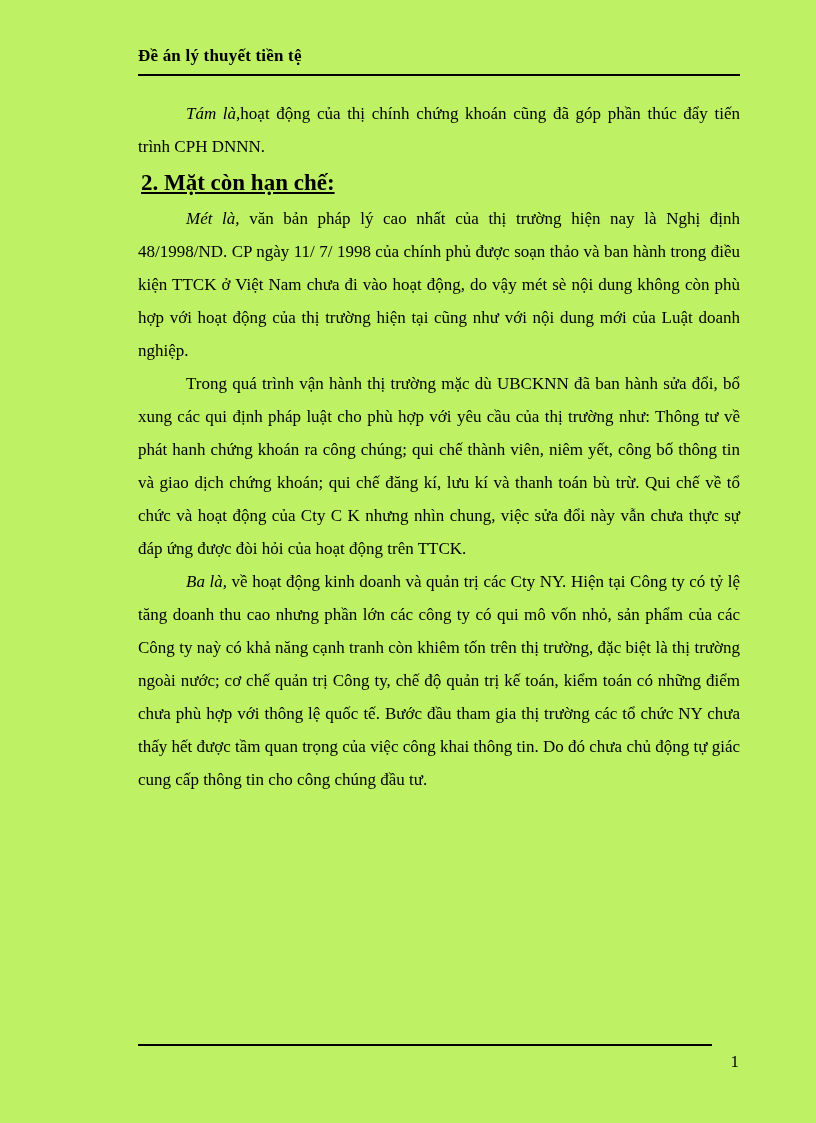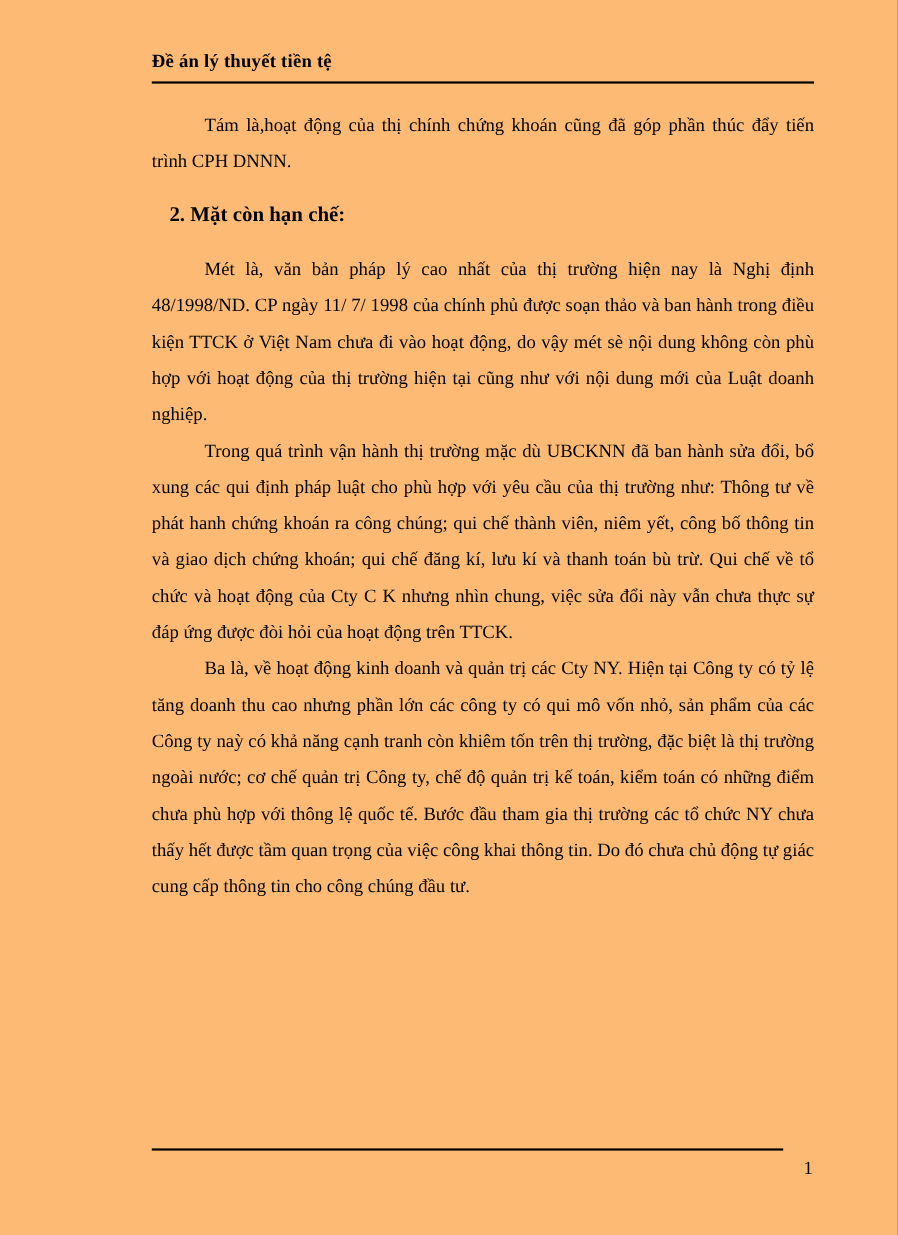--- a/index.html
+++ b/index.html
@@ -2,21 +2,21 @@
 <html><head>
 <meta charset="utf-8">
 <style>
   * { margin: 0; padding: 0; box-sizing: border-box; }
   html, body { background: #888; }
   .page {
     position: relative;
     width: 816px;
     height: 1123px;
     margin: 0 auto;
-    background: #fdba74;
+    background: #bef264;
     font-family: "Liberation Serif", serif;
     color: #000000;
     overflow: hidden;
   }
   .content {
     padding: 46px 76px 0 138px;
   }
   .doc-header {
     font-size: 17px;
     font-weight: bold;
@@ -27,27 +27,28 @@
   .body-text {
     margin-top: 21px;
     font-size: 17px;
     line-height: 33px;
   }
   p.para {
     text-align: justify;
     text-indent: 48px;
     margin: 0;
   }
-  .lead { }
+  .lead { font-style: italic; }
   h2.section-heading {
-    font-size: 19px;
+    font-size: 23px;
     font-weight: bold;
     line-height: 33px;
-    margin: 16px;
+    margin: 3px;
     text-indent: 0;
+    text-decoration: underline;
   }
   .footer {
     position: absolute;
     left: 138px;
     right: 76px;
     top: 1044px;
   }
   .footer-rule {
     width: 574px;
     border-top: 2px solid #000;

